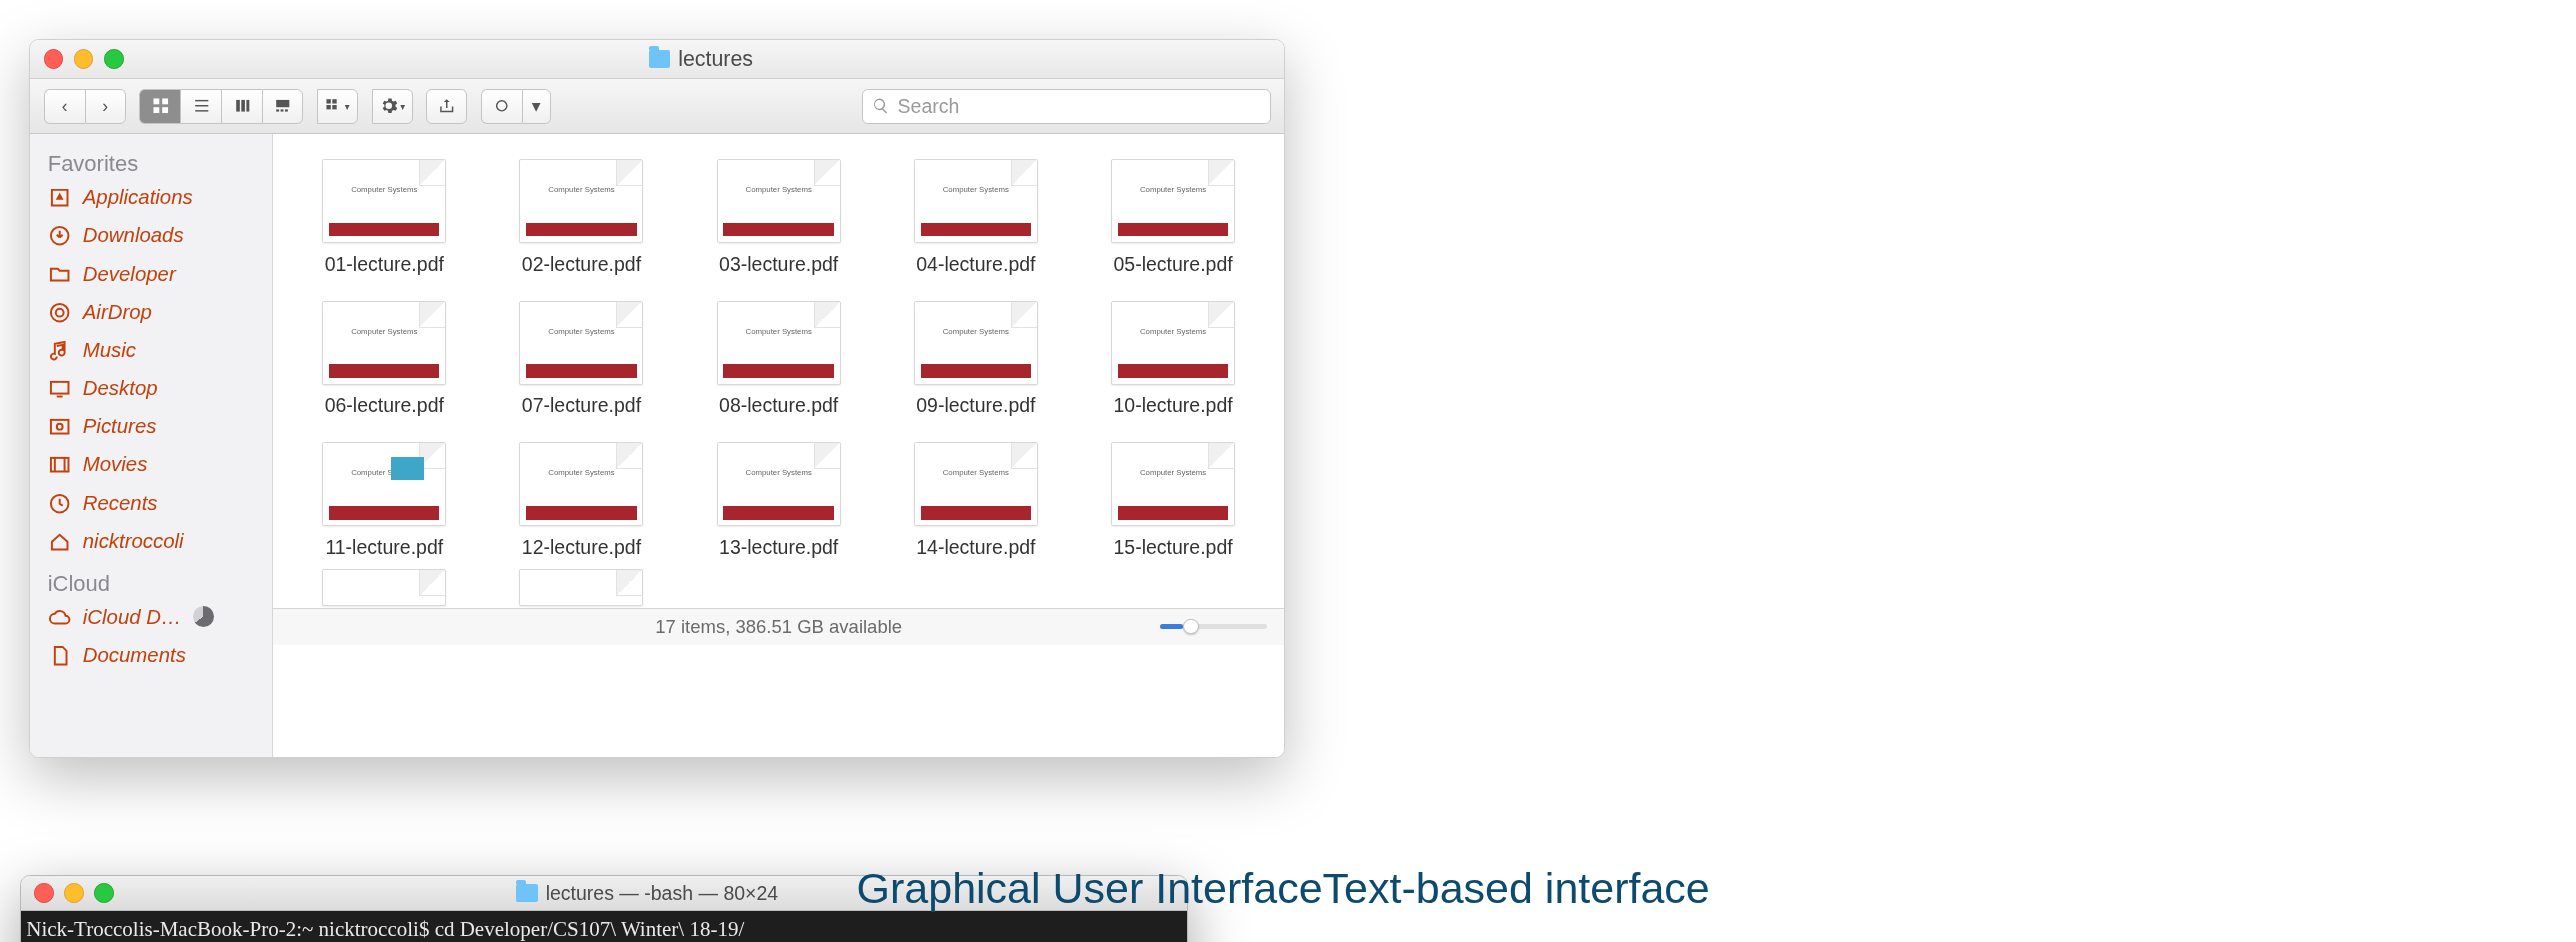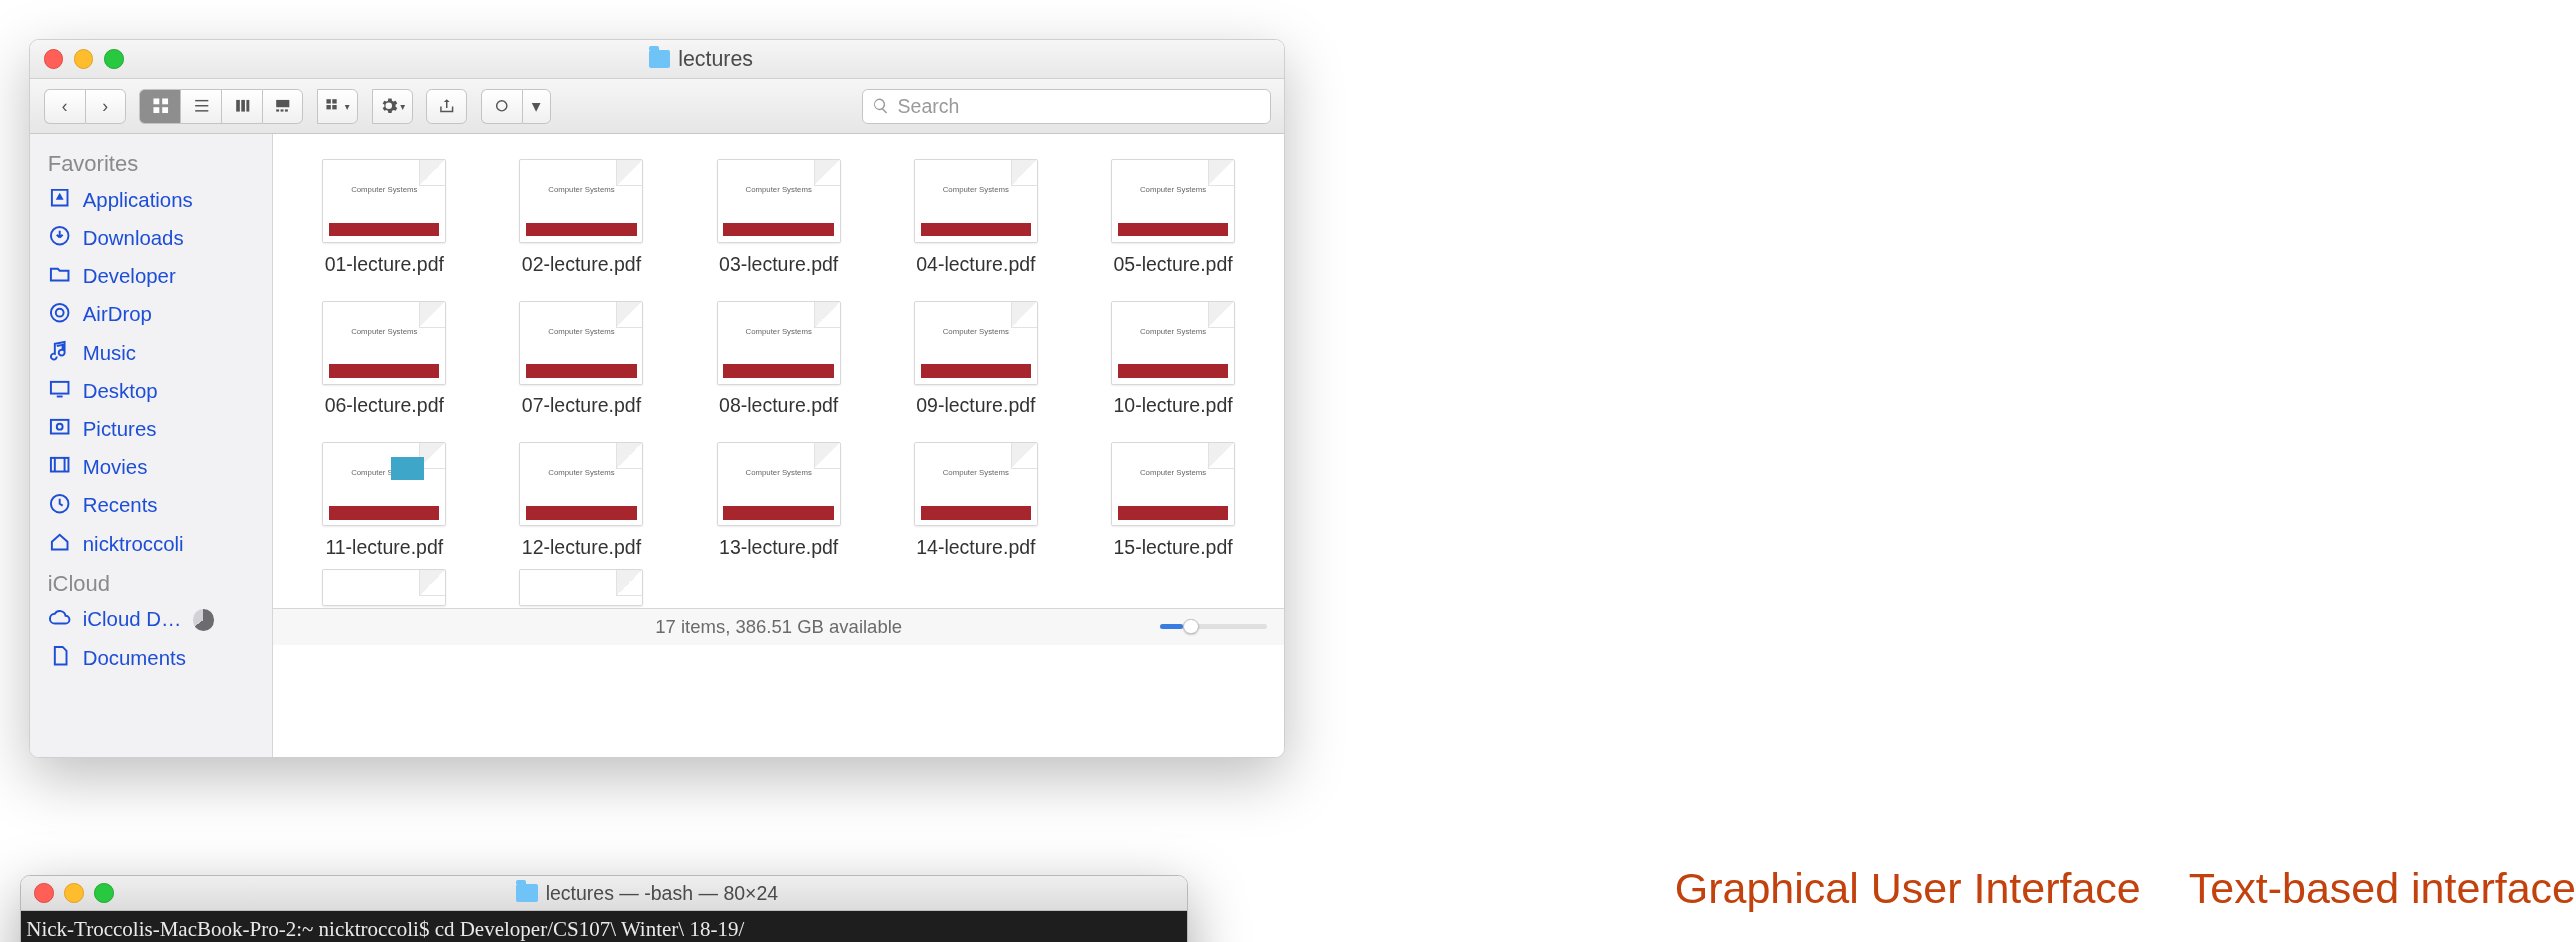--- a/index.html
+++ b/index.html
@@ -64,21 +64,21 @@
     color:#9a9a9a; font-size:19.5px;
   }
   .search svg { width:17.5px; height:17.5px; fill:#9a9a9a; }
 
   .finder-body { display:flex; height: 623px; }
   .sidebar {
     width: 243px; background:#f2f1f3; border-right:1px solid #d6d6d6;
     padding: 9.7px 0; font-size:20.4px; color:#444; overflow:hidden;
   }
   .side-head { color:#8a8a8e; font-size:22px; padding:7.8px 17.5px 3.9px; }
-  .side-item { display:flex; align-items:center; gap:11.7px; padding:4.9px 17.5px; color:#1d4ed8;}
+  .side-item { display:flex; align-items:flex-start; gap:11.7px; padding:4.9px 17.5px; color:#c2410c;font-style:italic;}
   .side-item svg { width:23.4px; height:23.4px; fill:#707074; }
   .side-item .pie { width:21.4px;height:21.4px;border-radius:50%;background:conic-gradient(#6c6c70 0 65%, #d2d2d6 65% 100%);}
   .content { flex:1; background:#fff; overflow:hidden; position:relative;}
   .grid { display:grid; grid-template-columns: repeat(5, 1fr); gap: 25px 33px; padding: 25px 29px 9.7px;}
   .file { display:flex; flex-direction:column; align-items:center; gap:9.7px; font-size:19.5px; color:#333;}
   .thumb {
     width:124px; height:84px; background:#fff; border:1px solid #d8d8d8; border-radius:1.9px;
     position:relative; box-shadow:0 1px 1.9px rgba(0,0,0,.08);
   }
   .thumb::before { content:""; position:absolute; top:0; right:0; width:25px; height:25px;
@@ -117,21 +117,21 @@
     font-family: Liberation Serif, serif;
     font-size:21px; line-height:1.35;
     padding: 3.9px 5.8px;
     height: 725px;
     white-space: pre;
     overflow:hidden;
   }
   .cursor { display:inline-block; width:11.7px; height:23.4px; background:#bdbdbd; vertical-align:-3.9px; margin-left:3.9px;}
 
   
-  .captions { position:absolute; bottom:29px; left:0; right:0; display:flex; justify-content:flex-end; font-size:43px; color:#c2410c;gap:48px;}
+  .captions { position:absolute; bottom:29px; left:0; right:0; display:flex; justify-content:center; font-size:43px; color:#0c4a6e;}
   .captions div:first-child { margin-left: -9.7px; }
 </style>
 </head>
 <body>
 
 <div class="canvas">
 
   <div class="finder">
     <div class="finder-titlebar">
       <div class="traffic">

